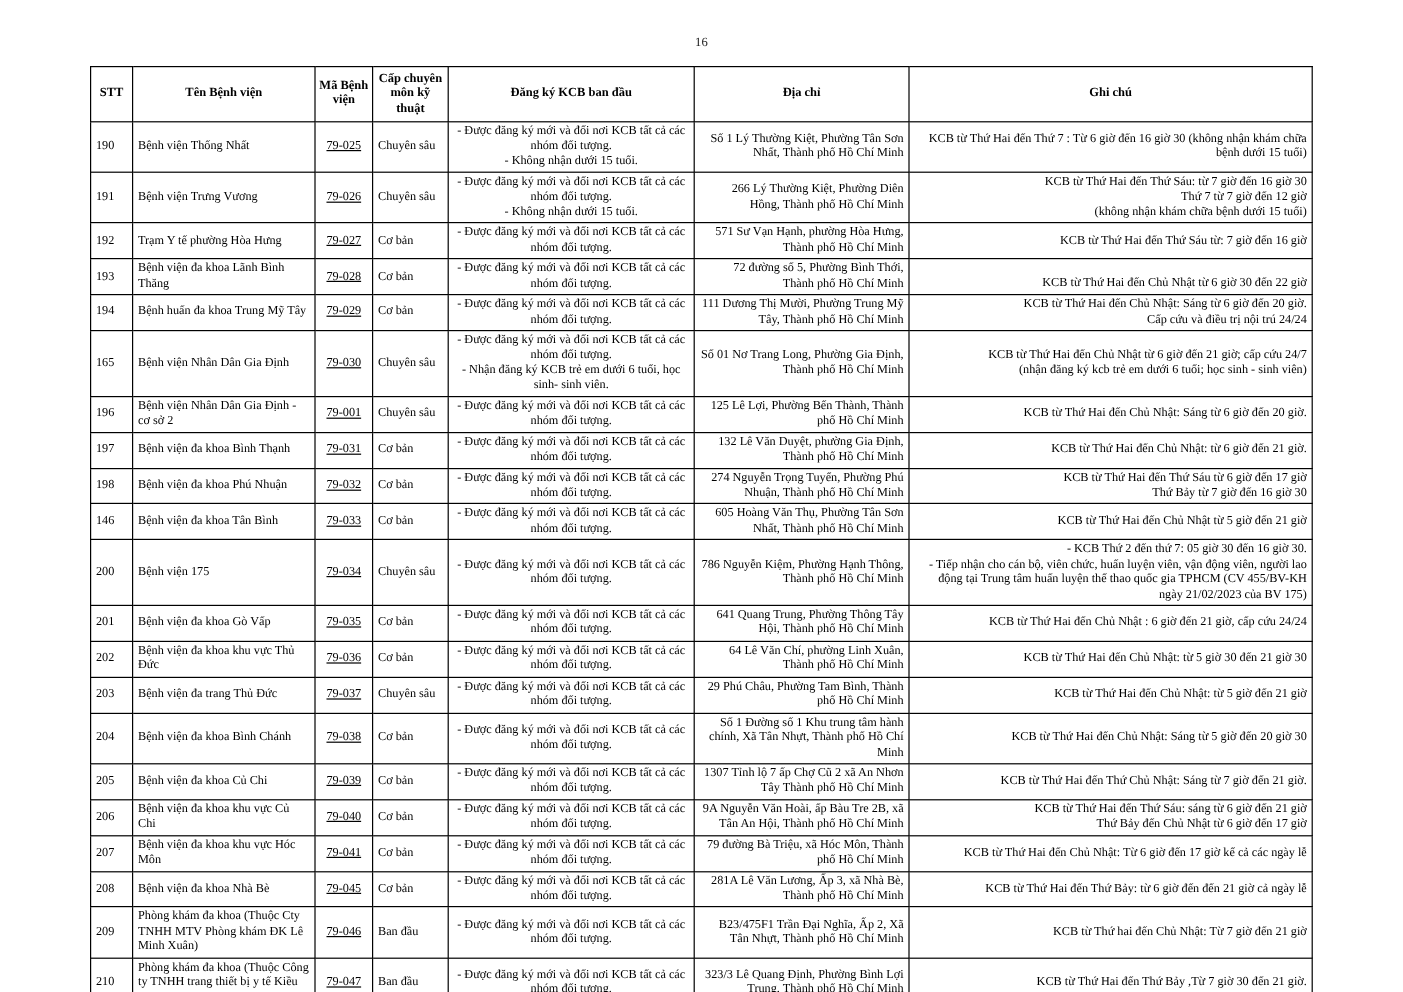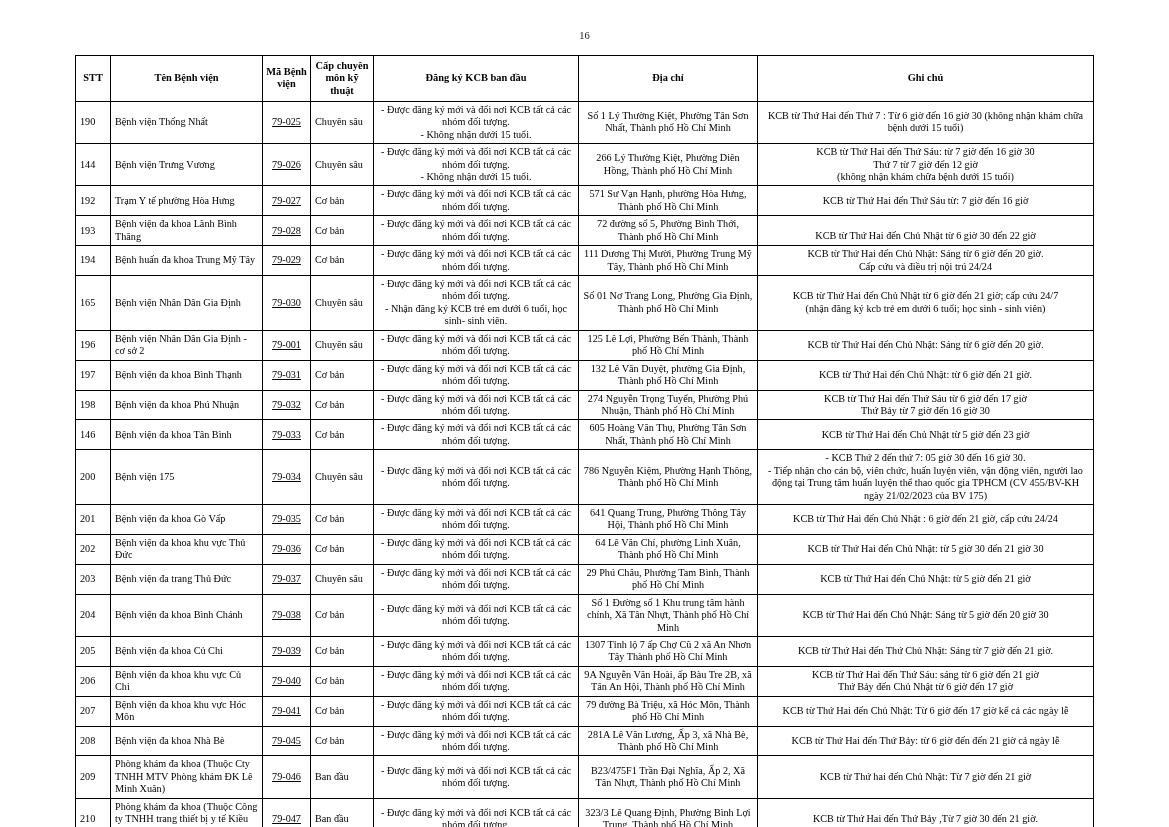--- a/index.html
+++ b/index.html
@@ -66,22 +66,22 @@
   col.c-level   { width: 63px; }
   col.c-reg     { width: 205px; }
   col.c-addr    { width: 179px; }
   col.c-note    { width: 336px; }
 
   td.stt   { text-align: left; vertical-align: middle; }
   td.name  { text-align: left; vertical-align: middle; padding-left: 6px; }
   td.code  { text-align: center; vertical-align: middle; text-decoration: underline; }
   td.level { text-align: left; vertical-align: middle; padding-left: 5px; }
   td.reg   { text-align: center; vertical-align: middle; padding-left: 4px; }
-  td.addr  { text-align: center; vertical-align: middle; padding-left: 4px; border-radius: 16px; }
-  td.note  { text-align: center; vertical-align: middle; padding-left: 4px; }
+  td.addr  { text-align: right; vertical-align: middle; padding-left: 4px; border-radius: 16px; }
+  td.note  { text-align: right; vertical-align: middle; padding-left: 4px; }
 
   td.note.align-bottom { vertical-align: bottom; padding-bottom: 3px; }
 
   .cell-lines { display: block; white-space: pre-line; }
 </style>
 </head>
 <body>
 
 <div class="page">
 
@@ -129,21 +129,21 @@
             </td>
             <td class="addr">
               <span class="cell-lines">Số 1 Lý Thường Kiệt, Phường Tân Sơn Nhất, Thành phố Hồ Chí Minh</span>
             </td>
             <td class="note">
               <span class="cell-lines">KCB từ Thứ Hai đến Thứ 7 : Từ 6 giờ đến 16 giờ 30 (không nhận khám chữa bệnh dưới 15 tuổi)</span>
             </td>
           </tr>
           <tr>
             <td class="stt">
-              <span class="cell-lines">144</span>
+              <span class="cell-lines">191</span>
             </td>
             <td class="name">
               <span class="cell-lines">Bệnh viện Trưng Vương</span>
             </td>
             <td class="code">
               <span class="cell-lines">79-026</span>
             </td>
             <td class="level">
               <span class="cell-lines">Chuyên sâu</span>
             </td>
@@ -338,21 +338,21 @@
             <td class="level">
               <span class="cell-lines">Cơ bản</span>
             </td>
             <td class="reg">
               <span class="cell-lines">- Được đăng ký mới và đổi nơi KCB tất cả các nhóm đối tượng.</span>
             </td>
             <td class="addr">
               <span class="cell-lines">605 Hoàng Văn Thụ, Phường Tân Sơn Nhất, Thành phố Hồ Chí Minh</span>
             </td>
             <td class="note">
-              <span class="cell-lines">KCB từ Thứ Hai đến Chủ Nhật từ 5 giờ đến 23 giờ</span>
+              <span class="cell-lines">KCB từ Thứ Hai đến Chủ Nhật từ 5 giờ đến 21 giờ</span>
             </td>
           </tr>
           <tr>
             <td class="stt">
               <span class="cell-lines">200</span>
             </td>
             <td class="name">
               <span class="cell-lines">Bệnh viện 175</span>
             </td>
             <td class="code">

